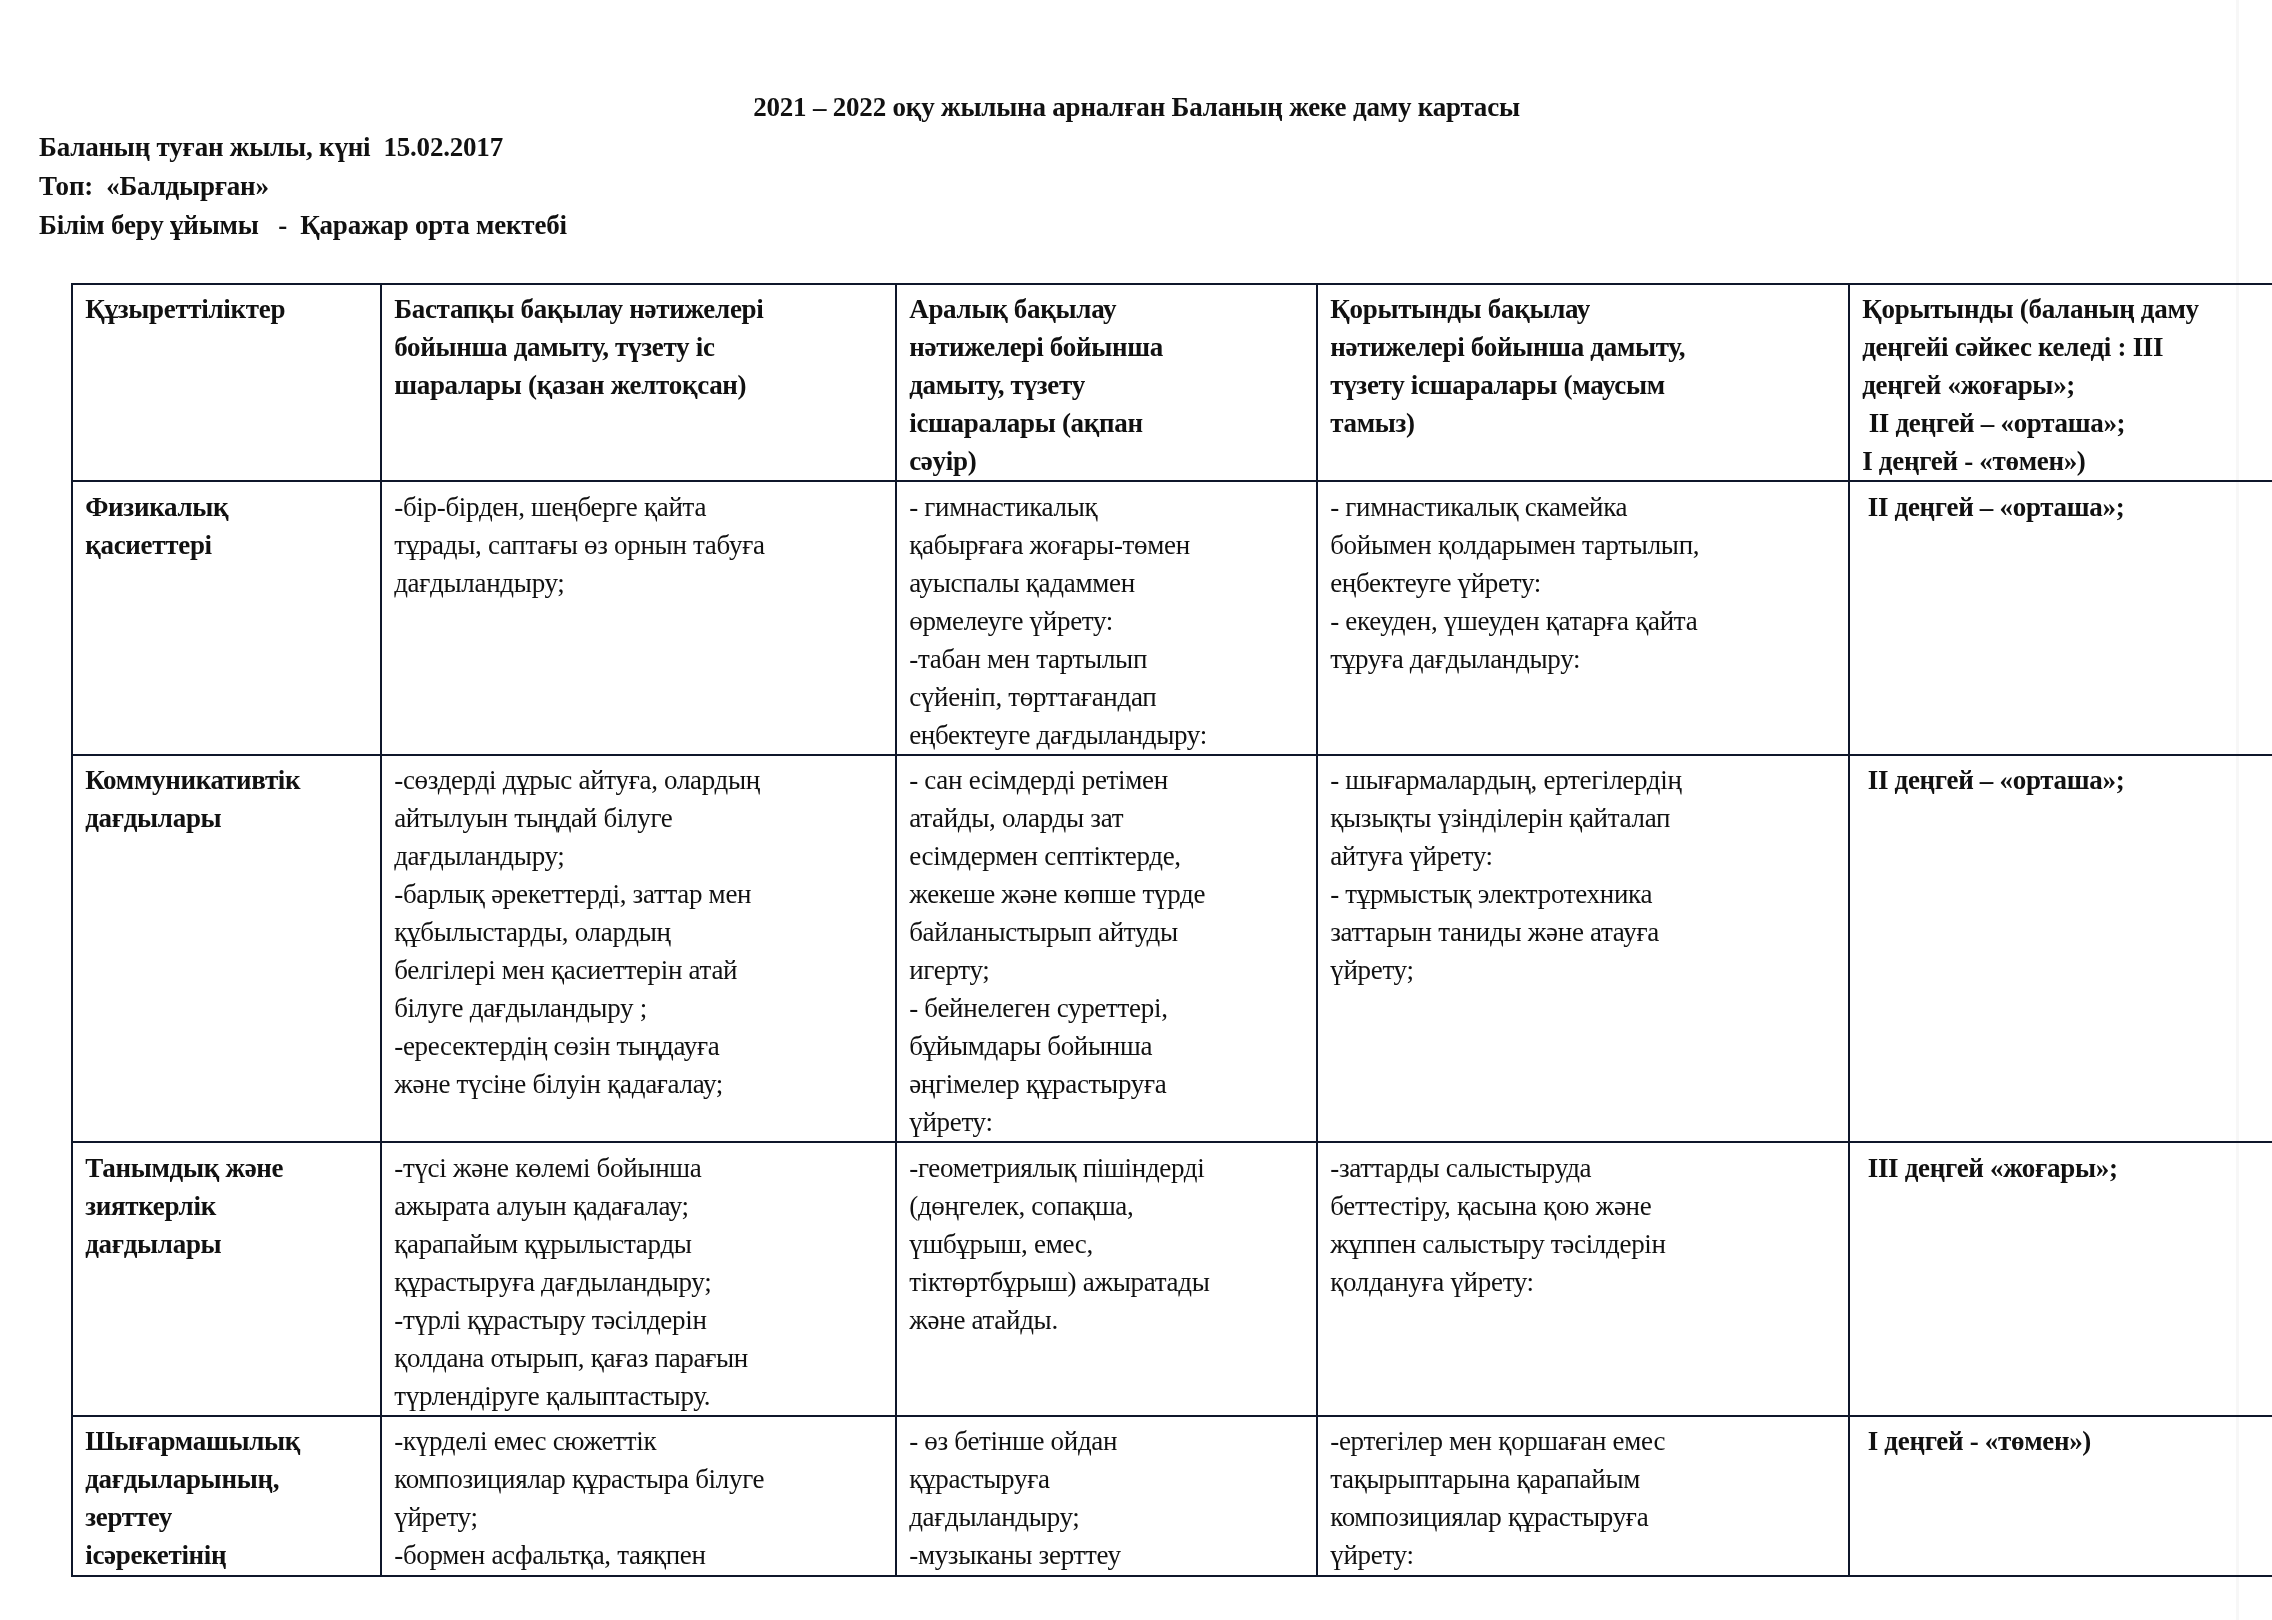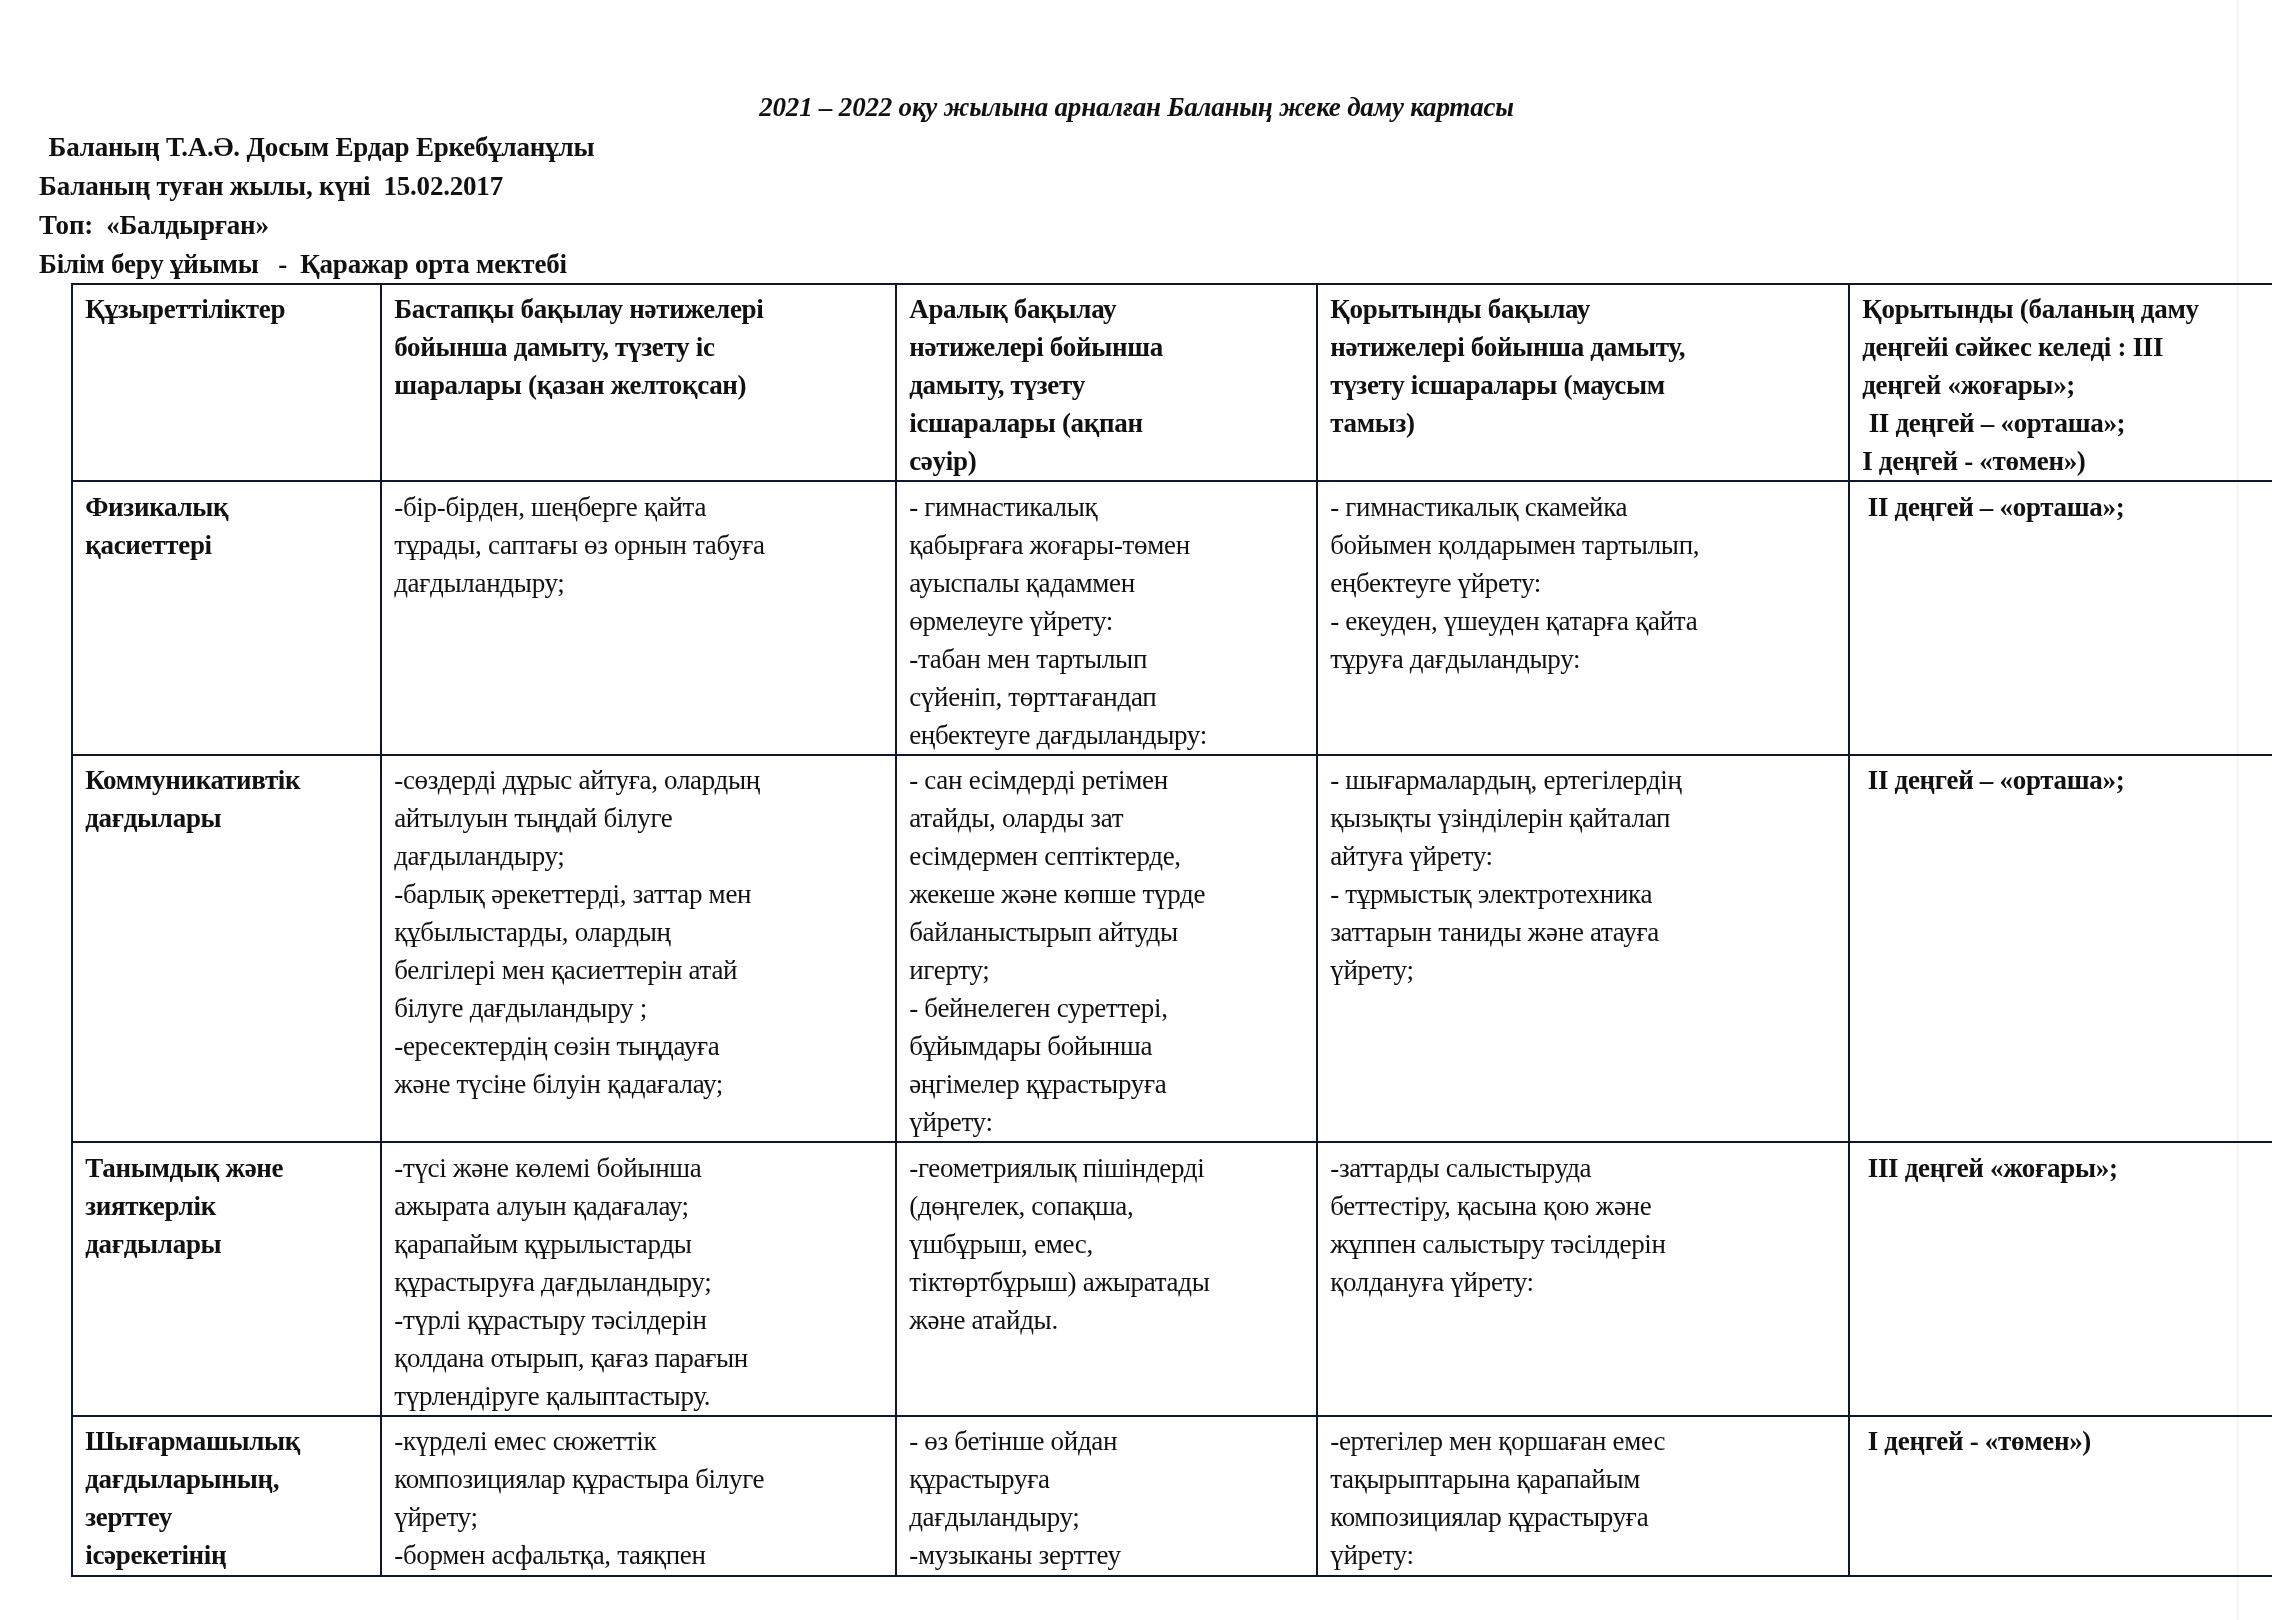--- a/index.html
+++ b/index.html
@@ -25,21 +25,20 @@
     .title {
       position: absolute;
       left: 0;
       width: 2273px;
       top: 87px;
       text-align: center;
       font-weight: bold;
       font-size: 27px;
       line-height: 41px;
       letter-spacing: -0.2px;
-      font-style: italic;
     }
     .info {
       position: absolute;
       left: 39px;
       top: 128px;
       font-weight: bold;
       font-size: 27px;
       line-height: 39px;
       letter-spacing: -0.2px;
     }
@@ -83,21 +82,20 @@
     th.h5 { padding-left: 17.7px; }
   </style>
 </head>
 <body>
 
 <div class="page-bleed"></div>
 
 <div class="title">2021 – 2022  оқу жылына арналған Баланың жеке даму картасы</div>
 
 <div class="info">
-  <div class="info-line indent"><span>Баланың Т.А.Ә.</span> <span>Досым Ердар Еркебұланұлы</span></div>
   <div class="info-line"><span>Баланың туған жылы, күні</span>  <span>15.02.2017</span></div>
   <div class="info-line"><span>Топ:</span>  <span>«Балдырған»</span></div>
   <div class="info-line"><span>Білім беру ұйымы</span>   <span>-</span>  <span>Қаражар орта мектебі</span></div>
 </div>
 
 <table class="card">
   <colgroup>
     <col class="c1">
       <col class="c2">
       <col class="c3">

